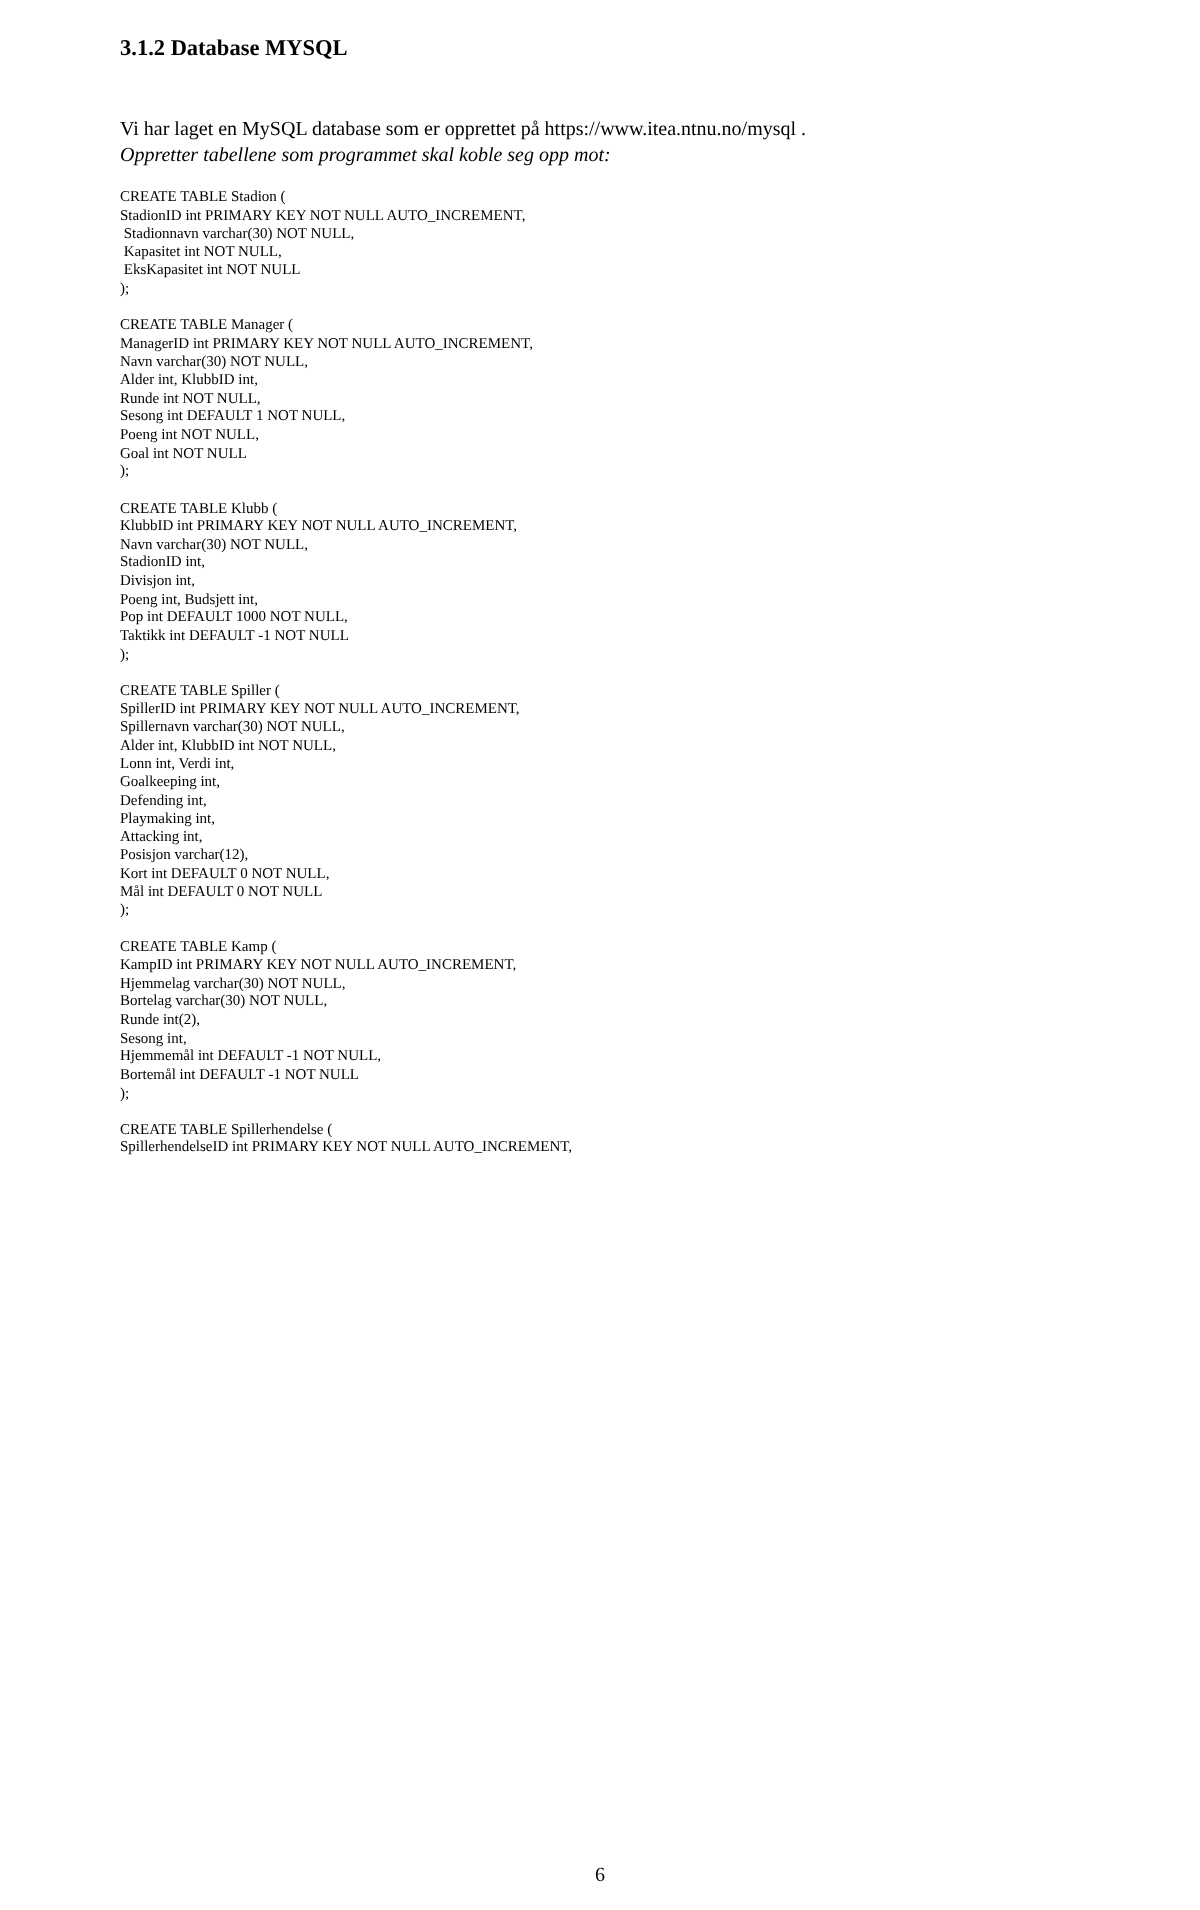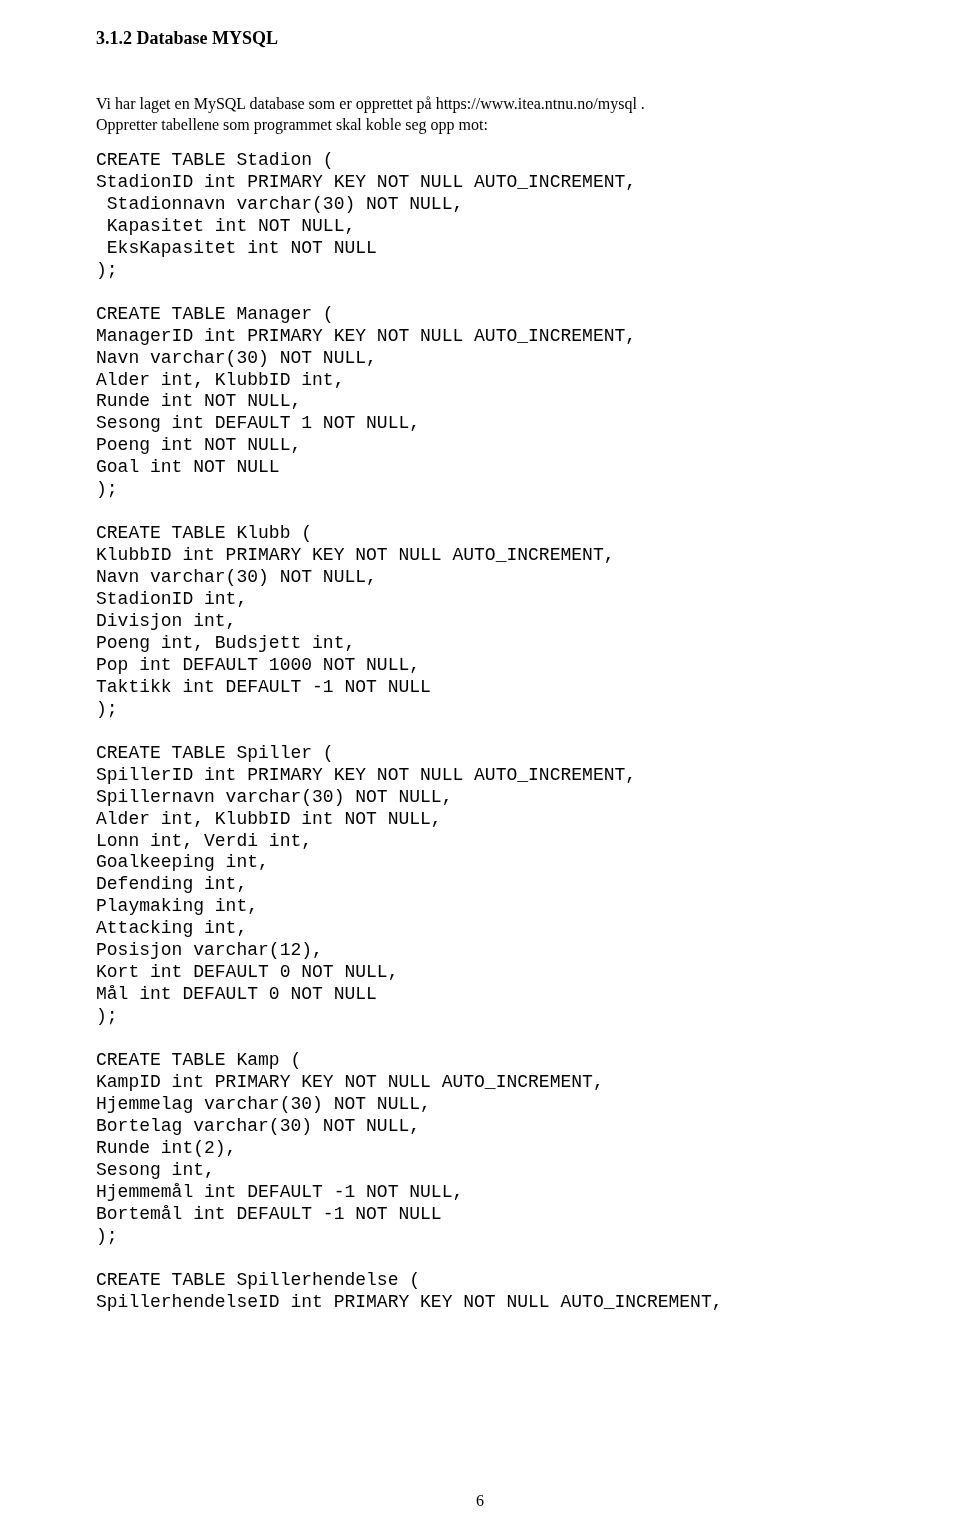--- a/index.html
+++ b/index.html
@@ -23,26 +23,27 @@
     font-size: 18px;
     margin-bottom: 18px;
   }
   .intro-line {
     font-size: 16px;
     margin-bottom: 2px;
     margin-top: 44px;
   }
   .intro-line2 {
     font-size: 16px;
+    font-style: italic;
     margin-bottom: 16px;
   }
   .code-block {
     white-space: pre;
-    font-family: Liberation Mono, monospace;
-    font-size: 18px;
+    font-family: Liberation Serif, serif;
+    font-size: 12px;
     line-height: 1.22;
   }
   .page-number {
     position: absolute;
     bottom: 18px;
     left: 0;
     width: 100%;
     text-align: center;
     font-size: 16px;
   }

